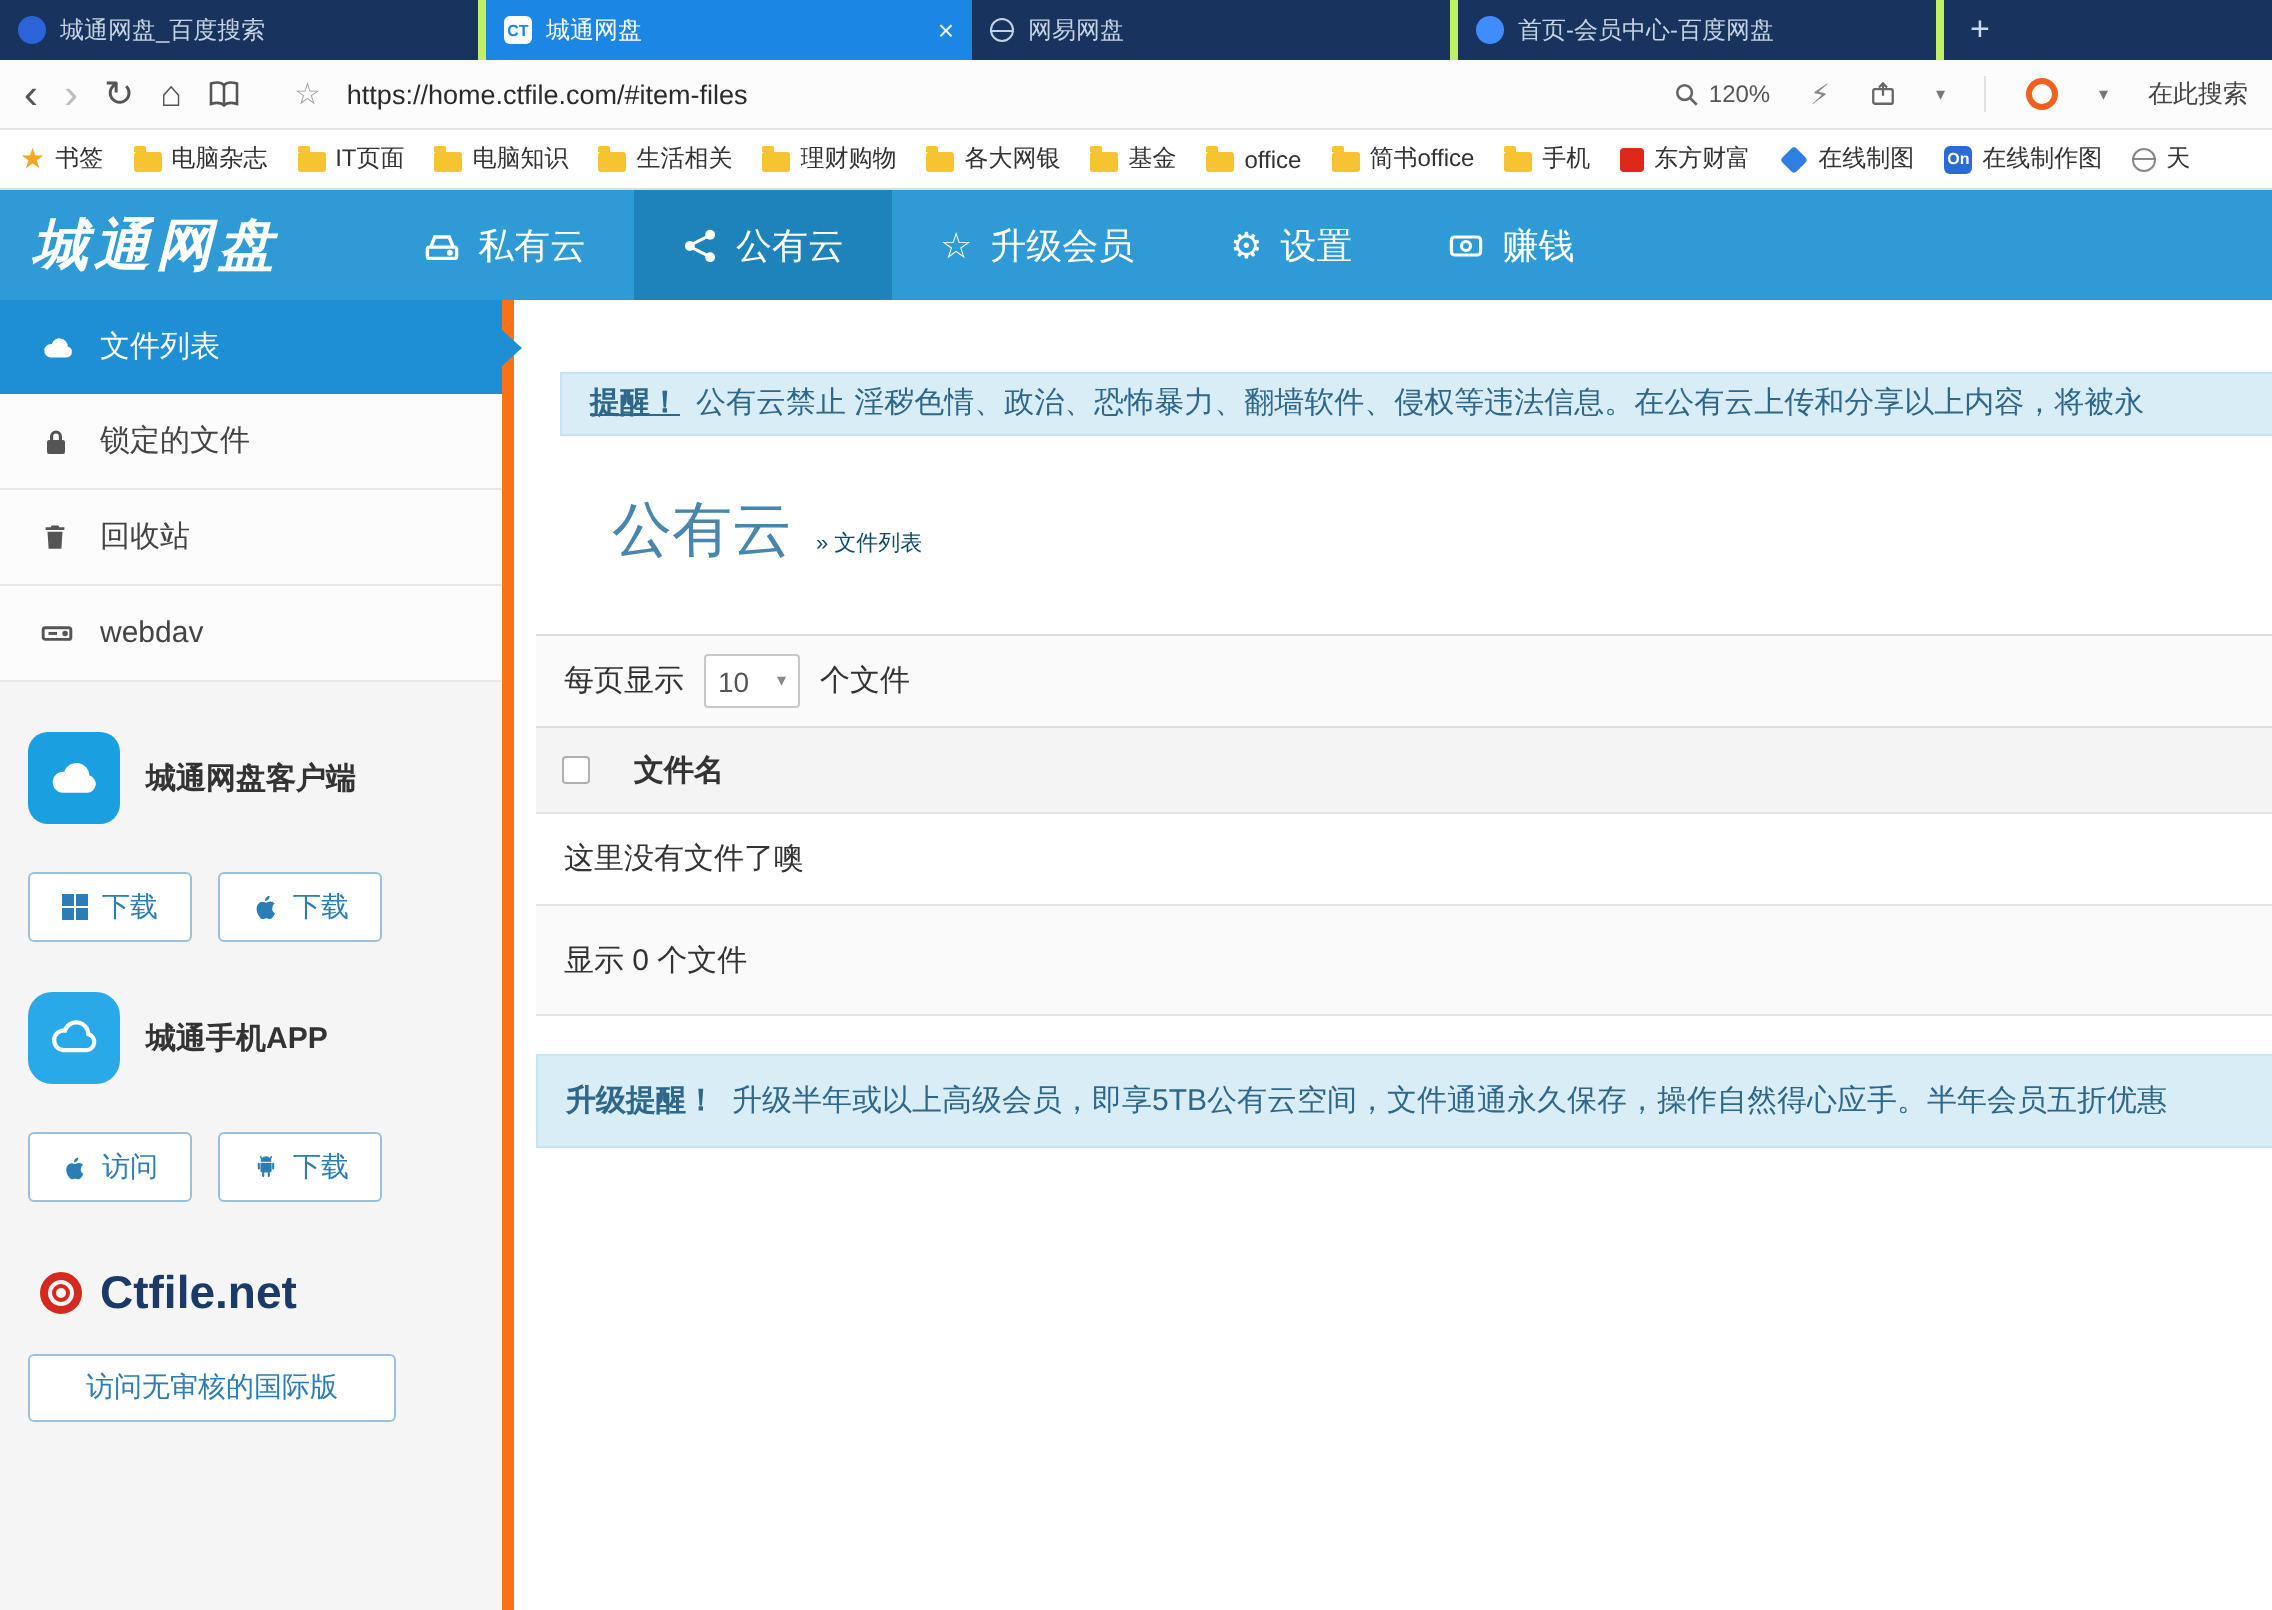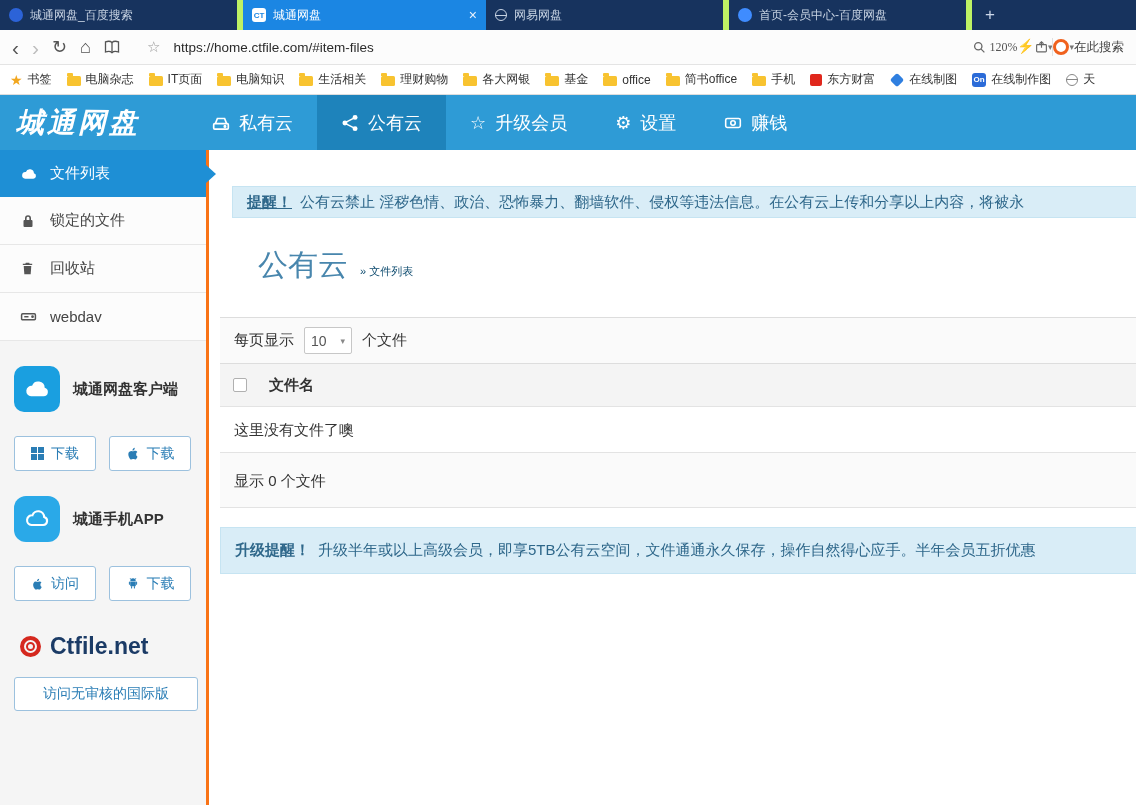--- a/index.html
+++ b/index.html
@@ -2,39 +2,39 @@
 <html><head>
 <meta charset="utf-8">
 <style>
   *{box-sizing:border-box;margin:0;padding:0;}
   html,body{background:#fff;}
   body{font-family:"Liberation Sans","DejaVu Sans",sans-serif;}
   .screen{width:1136px;height:805px;position:relative;overflow:hidden;background:#fff;}
 
   
   .tabbar{height:30px;background:#17335e;display:flex;align-items:stretch;}
-  .tab{display:flex;align-items:center;gap:7px;padding:0 9px;width:243px;font-size:12px;color:#c6d2e2;border-right:6px solid #bef264;}
+  .tab{display:flex;align-items:center;gap:7px;padding:0 9px;width:243px;font-size:12px;color:#c6d2e2;border-right:4px solid #bef264;}
   .tab.active{background:#1b86e3;color:#fff;border-right:none;}
   .tab-title{white-space:nowrap;overflow:hidden;text-overflow:ellipsis;flex:1;}
   .tab-close{font-size:14px;color:#eaf2fc;margin-left:4px;}
   .fav{width:14px;height:14px;border-radius:3px;flex:none;}
   .fav-baidu{background:#2c63d8;border-radius:50%;}
   .fav-ct{background:#fff;color:#1b86e3;font-size:8px;font-weight:bold;display:flex;align-items:center;justify-content:center;}
   .fav-globe{width:12px;height:12px;border:1px solid #c6d2e2;border-radius:50%;position:relative;}
   .fav-globe::before{content:"";position:absolute;left:-1px;right:-1px;top:50%;margin-top:-.5px;border-top:1px solid #c6d2e2;}
   .fav-pan{background:#3f8cff;border-radius:50%;}
   .newtab{width:36px;display:flex;align-items:center;justify-content:center;color:#cdd9ea;font-size:17px;}
 
   
   .addressbar{height:35px;background:#fcfcfc;border-bottom:1px solid #e4e4e4;display:flex;align-items:center;padding:0 12px;gap:13px;}
   .nav-ico{color:#555;font-size:18px;line-height:1;display:flex;align-items:center;}
   .nav-ico.dim{color:#bdbdbd;}
   .url-star{color:#999;font-size:15px;margin-left:14px;}
   .url-text{color:#2b2b2b;font-size:13.5px;}
-  .addr-right{margin-left:auto;display:flex;align-items:center;gap:0;color:#555;font-family:Liberation Serif, serif;}
+  .addr-right{margin-left:auto;display:flex;align-items:center;gap:20px;color:#555;}
   .zoom-group{display:flex;align-items:center;gap:4px;font-size:12px;color:#555;}
   .divider-v{width:1px;height:18px;background:#e0e0e0;}
   .sogou{width:16px;height:16px;border-radius:50%;border:3px solid #f0611d;background:#fff;flex:none;}
   .search-hint{font-size:12.5px;color:#444;}
   .caret{font-size:9px;color:#777;}
 
   
   .bookmarksbar{height:30px;background:#fff;border-bottom:1px solid #ddd;display:flex;align-items:center;padding:0 10px;gap:15px;font-size:12px;color:#333;white-space:nowrap;overflow:hidden;}
   .bm{display:flex;align-items:center;gap:5px;flex:none;}
   .bm-star{color:#f2a71f;font-size:14px;}
@@ -50,21 +50,21 @@
   .siteheader{height:55px;background:#2e9bd6;display:flex;align-items:stretch;padding-left:16px;}
   .logo{color:#fff;font-size:28px;font-weight:bold;letter-spacing:3px;margin-right:48px;display:flex;align-items:center;font-family:"Liberation Serif","DejaVu Serif",serif;font-style:italic;}
   .mainnav{display:flex;}
   .nav-item{display:flex;align-items:center;gap:9px;padding:0 24px;color:#fff;font-size:18px;}
   .nav-item.active{background:#1e83bb;}
   .nav-glyph{font-size:18px;line-height:1;}
   .nav-svg{width:18px;height:18px;display:block;}
 
   
   .layout{position:absolute;top:150px;left:0;right:0;bottom:0;display:flex;}
-  .sidebar{width:209px;flex:none;background:#f5f5f5;border-right:3px solid #f97316;position:relative;}
+  .sidebar{width:257px;flex:none;background:#f5f5f5;border-right:6px solid #f97316;position:relative;}
   .side-item{height:48px;display:flex;align-items:center;gap:12px;padding-left:20px;font-size:15px;color:#444;border-bottom:1px solid #e7e7e7;background:#fcfcfc;}
   .side-item .sicon{width:18px;color:#555;display:flex;}
   .side-item.active{background:#1e8fd5;color:#fff;height:47px;position:relative;border-bottom:none;z-index:3;}
   .side-item.active .sicon{color:#fff;}
   .side-item.active::after{content:"";position:absolute;right:-10px;top:50%;margin-top:-9px;border:9px solid transparent;border-left:10px solid #1e8fd5;border-right:none;}
 
   .promo{padding:25px 14px 0;display:flex;align-items:center;gap:13px;}
   .app-badge{width:46px;height:46px;border-radius:10px;background:#1a9fe0;display:flex;align-items:center;justify-content:center;color:#fff;flex:none;}
   .app-badge.light{background:#2aa9e8;border-radius:12px;}
   .promo-label{font-size:15px;color:#333;font-weight:bold;}

